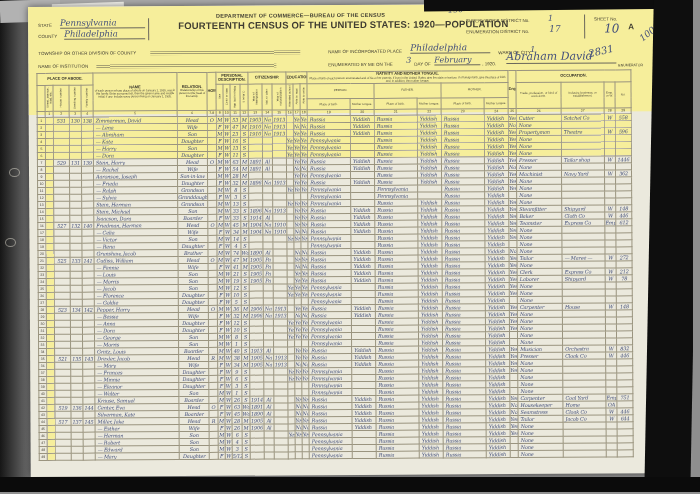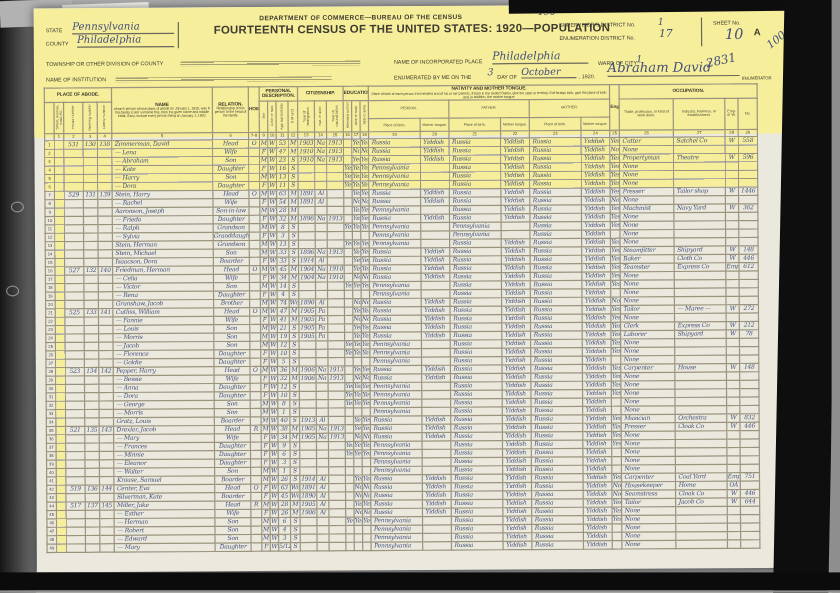--- a/index.html
+++ b/index.html
@@ -93,21 +93,21 @@
     <div class="ahw hw ul" style="left:382px;top:38px;font-size:9px;min-width:80px;">Philadelphia</div>
     <div class="pt" style="left:470px;top:46px;font-size:4.5px;">WARD OF CITY</div>
     <div class="ahw hw" style="left:502px;top:41px;font-size:8px;">1</div>
     <div class="ahw hw" style="left:560px;top:42px;font-size:10px;transform:rotate(-12deg);">2831</div>
 
     <div class="pt" style="left:10px;top:57px;font-size:4.5px;">NAME OF INSTITUTION</div>
     <div class="noteblock" style="left:68px;top:58px;width:180px;height:4px;"></div>
     <div class="pt" style="left:300px;top:57px;font-size:4.5px;">ENUMERATED BY ME ON THE</div>
     <div class="ahw hw" style="left:378px;top:51px;font-size:8px;">3</div>
     <div class="pt" style="left:386px;top:57px;font-size:4.5px;">DAY OF</div>
-    <div class="ahw hw ul" style="left:406px;top:51px;font-size:8px;min-width:46px;">October</div>
+    <div class="ahw hw ul" style="left:406px;top:51px;font-size:8px;min-width:46px;">February</div>
     <div class="pt" style="left:454px;top:57px;font-size:4.5px;">, 1920.</div>
     <div class="ahw hw ul" style="left:478px;top:46px;font-size:11px;min-width:110px;">Abraham David</div>
     <div class="pt" style="left:590px;top:60px;font-size:3.5px;">ENUMERATOR</div>
 
     <table class="census">
       <colgroup id="cols">
           <col style="width: 8px;">
           <col style="width: 8px;">
           <col style="width: 16px;">
           <col style="width: 12px;">

